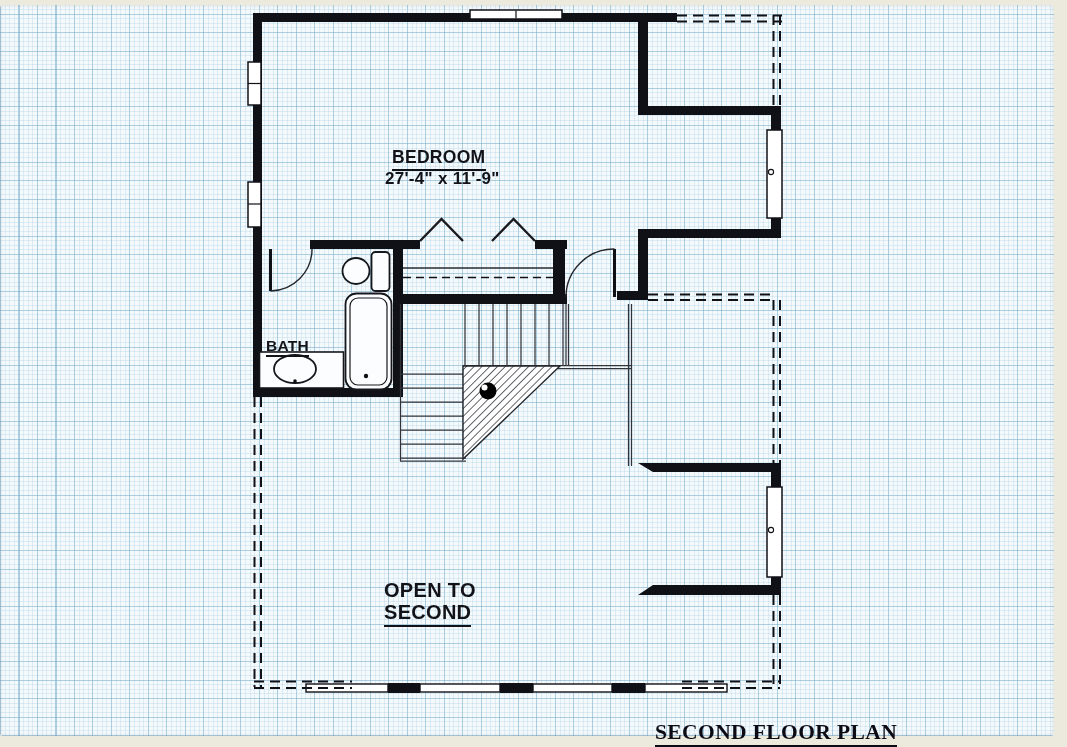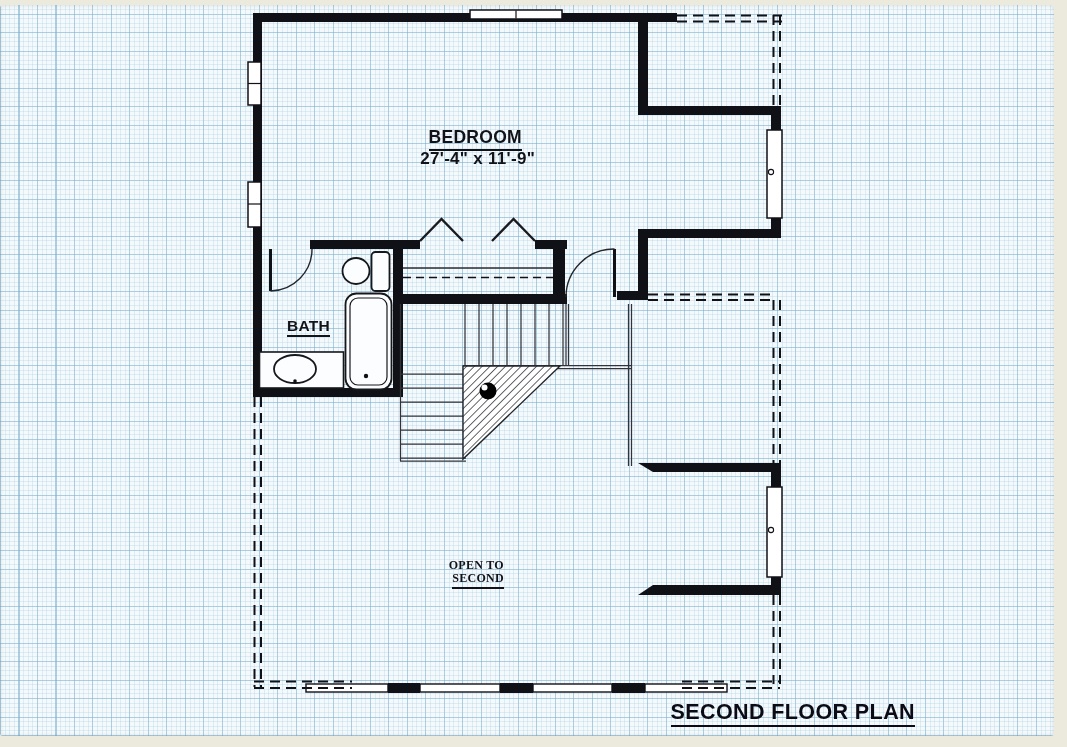--- a/index.html
+++ b/index.html
@@ -14,28 +14,28 @@
     background-image:
       repeating-linear-gradient(90deg, rgba(125,175,205,.50) 0 1px, transparent 1px 18.5px),
       repeating-linear-gradient(0deg,  rgba(125,175,205,.50) 0 1px, transparent 1px 18.5px),
       repeating-linear-gradient(90deg, rgba(140,190,215,.22) 0 1px, transparent 1px 4.625px),
       repeating-linear-gradient(0deg,  rgba(140,190,215,.22) 0 1px, transparent 1px 4.625px);
     border-radius:3px;
     box-shadow:0 0 4px rgba(0,0,0,.15) inset;
   }
   svg.plan{position:absolute;top:0;left:0;}
   .lbl{
-    position:absolute;color:#121219;font-weight:bold;text-align:right;
-    letter-spacing:.3px;line-height:1.12;white-space:nowrap;
+    position:absolute;color:#121219;font-weight:bold;text-align:left;
+    letter-spacing:.3px;line-height:1.12;white-space:nowrap;margin-top:20px;
   }
   .u{display:inline-block;border-bottom:2.2px solid #121219;padding-bottom:1px;}
   .bedroom-name{font-size:17.5px;}
   .bedroom-dims{font-size:17px;}
   .bath-name{font-size:15.5px;}
-  .open-below{font-size:12px;font-family:Liberation Serif, serif;}
+  .open-below{font-size:20px;}
   .plan-title{font-size:21.5px;letter-spacing:.4px;color:#0b0b16;}
   .plan-title .u{border-bottom-width:2.5px;border-color:#0b0b16;}
 </style>
 </head>
 <body>
 
 <div class="paper"></div>
 
 <svg class="plan" width="1067" height="747" viewBox="0 0 1067 747">
   <defs>
@@ -174,15 +174,15 @@
 
 <div class="lbl bath-name" style="left:266px;top:317px;width:64px;">
   <span class="u">BATH</span>
 </div>
 
 <div class="lbl open-below" style="left:384px;top:559px;width:120px;">
   <span>OPEN TO</span><br>
   <span class="u">SECOND</span>
 </div>
 
-<div class="lbl plan-title" style="left:655px;top:700px;width:260px;">
+<div class="lbl plan-title" style="left:655px;top:700px;width:260px;font-family:Liberation Serif, serif;">
   <span class="u">SECOND FLOOR PLAN</span>
 </div>
 
 </body></html>

